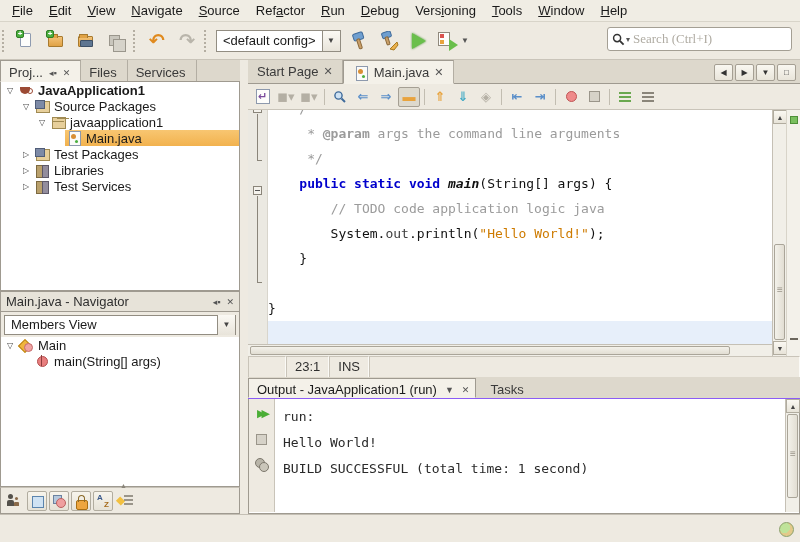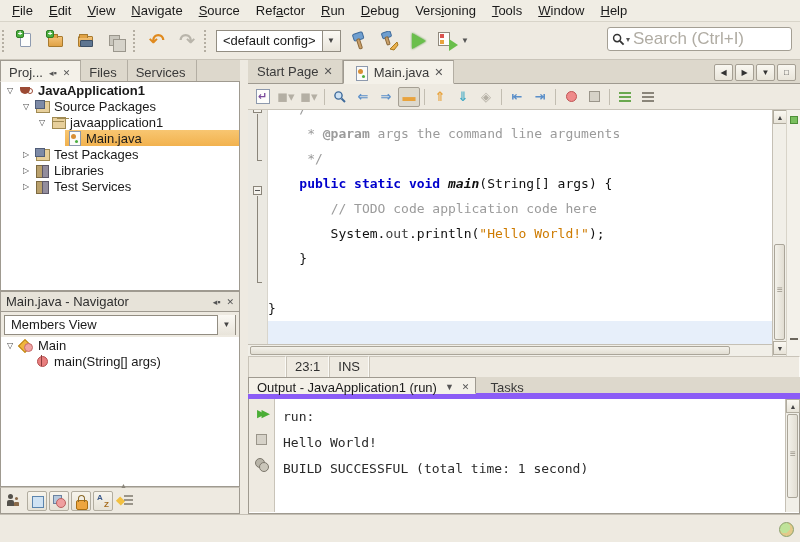--- a/index.html
+++ b/index.html
@@ -30,21 +30,21 @@
   .combo-text { padding:0 6px; font-size:13px; }
   .combo-arrow-btn { width:18px; height:20px; border-left:1px solid #928d82; background:linear-gradient(#fbf9f4,#e8e4da); display:flex; align-items:center; justify-content:center; font-size:8px; color:#444; }
   .run-tri { width:0; height:0; border-left:14px solid #6abf4b; border-top:8px solid transparent; border-bottom:8px solid transparent; filter:drop-shadow(0 0 1px #3c8f28); }
   .debug-ic { position:relative; width:20px; height:18px; }
   .debug-ic .win { position:absolute; left:0; top:0; width:12px; height:14px; background:#fdfdfb; border:1px solid #90897c; }
   .debug-ic .win:before { content:""; position:absolute; left:1px; top:1px; width:4px; height:4px; background:#d9534f; }
   .debug-ic .win:after { content:""; position:absolute; left:1px; top:7px; width:4px; height:4px; background:#e8a33d; }
   .debug-ic .tri { position:absolute; right:0; bottom:-1px; width:0; height:0; border-left:9px solid #6abf4b; border-top:6px solid transparent; border-bottom:6px solid transparent; }
   .dd-caret { font-size:8px; color:#555; margin-left:3px; }
   .searchbox { position:absolute; right:8px; top:5px; width:185px; height:24px; background:#fff; border:1px solid #a49f94; border-radius:3px; display:flex; align-items:center; padding:0 4px; }
-  .searchbox input { border:none; outline:none; flex:1; font-size:17px; font-family:Liberation Sans, sans-serif; color:#333; background:transparent; min-width:0; }
+  .searchbox input { border:none; outline:none; flex:1; font-size:13px; font-family:Liberation Serif, serif; color:#333; background:transparent; min-width:0; }
   .searchbox input::placeholder { color:#b0aca3; }
   .mag { width:13px; height:13px; margin-right:1px; }
 
   
   .main { position:absolute; left:0; top:60px; width:800px; height:454px; }
   .vsplit { position:absolute; left:240px; top:0; width:8px; height:454px; background:#eeeae1; }
 
   
   .left { position:absolute; left:0; top:0; width:240px; height:348px; }
   .doc-tabs { position:absolute; left:0; top:0; width:240px; height:22px; background:#ddd8cc; border-bottom:1px solid #9f9a90; display:flex; }
@@ -152,21 +152,21 @@
   .hthumb { position:absolute; left:2px; top:1px; width:480px; height:9px; background:linear-gradient(#f3f1ea,#e2ded3); border:1px solid #aaa599; border-radius:2px; }
 
   
   .ed-status { position:absolute; left:0; top:296px; width:552px; height:33px; background:#eeeae1; display:flex; border-bottom:1px solid #c9c4b9; }
   .st-cell { border:1px solid; border-color:#c9c4b9 #fbfaf6 #fbfaf6 #c9c4b9; padding:2px 8px; font-size:13px; color:#2f2f2f; }
   .st-cell.empty { width:38px; }
   .st-cell.fill { flex:1; }
 
   
   .output { position:absolute; left:0; top:317px; width:552px; height:137px; }
-  .out-tabs { position:absolute; left:0; top:0; width:552px; height:22px; background:#ddd8cc; border-bottom:6px solid #8b5cf6; display:flex; }
+  .out-tabs { position:absolute; left:0; top:0; width:552px; height:22px; background:#ddd8cc; border-bottom:1px solid #8b5cf6; display:flex;align-items:center; }
   .out-tab { background:#f4f1e9; border:1px solid #9f9a90; border-bottom:1px solid #f4f1e9; margin-bottom:-1px; padding:3px 6px 0 8px; font-size:13px; display:flex; align-items:center; gap:8px; }
   .out-tasks { padding:3px 14px 0 14px; font-size:13px; color:#3a3a3a; }
   .out-body { position:absolute; left:0; top:22px; width:552px; height:115px; background:#fff; border:1px solid #9f9a90; border-top:none; }
   .out-toolbar { position:absolute; left:0; top:0; width:26px; height:113px; background:#eeeae1; border-right:1px solid #c9c4b9; display:flex; flex-direction:column; align-items:center; padding-top:6px; gap:10px; }
   .out-btn { width:18px; height:16px; display:flex; align-items:center; justify-content:center; }
   .rerun-glyph { color:#4aae35; font-size:11px; letter-spacing:-4px; font-weight:bold; }
   .gear-ic { position:relative; width:14px; height:14px; }
   .gear-ic:before { content:""; position:absolute; left:0; top:0; width:8px; height:8px; background:#b9b5a9; border:1px solid #7d786d; border-radius:50%; }
   .gear-ic:after { content:""; position:absolute; right:0; bottom:0; width:8px; height:8px; background:#cac6ba; border:1px solid #7d786d; border-radius:50%; }
   .out-text { position:absolute; left:26px; top:0; right:14px; bottom:2px; font-family:"DejaVu Sans Mono","Liberation Mono",monospace; font-size:13px; color:#2a2a2a; padding:5px 8px; }
@@ -463,21 +463,21 @@
           <div class="fold-box" style="top:76px"></div>
           <div class="fold-line" style="top:86px;height:86px"></div>
           <div class="fold-end" style="top:172px"></div>
         </div>
         <div class="code">
             <div class="code-inner">
               <div class="code-line"><span class="tok-comment">    /**</span></div>
               <div class="code-line"><span class="tok-comment">     * </span><span class="tok-comment-tag">@param</span><span class="tok-comment"> args the command line arguments</span></div>
               <div class="code-line"><span class="tok-comment">     */</span></div>
               <div class="code-line"><span class="tok-plain">    </span><span class="tok-keyword">public static void</span><span class="tok-plain"> </span><span class="tok-method-decl">main</span><span class="tok-plain">(String[] args) {</span></div>
-              <div class="code-line"><span class="tok-plain">        </span><span class="tok-comment">// TODO code application code here</span></div>
+              <div class="code-line"><span class="tok-plain">        </span><span class="tok-comment">// TODO code application logic java</span></div>
               <div class="code-line"><span class="tok-plain">        System.</span><span class="tok-field">out</span><span class="tok-plain">.println(</span><span class="tok-string">"Hello World!"</span><span class="tok-plain">);</span></div>
               <div class="code-line"><span class="tok-plain">    }</span></div>
               <div class="code-line"></div>
               <div class="code-line"><span class="tok-plain">}</span></div>
               <div class="code-line caret-line"></div>
             </div>
           </div>
         <div class="vscroll">
           <span class="scr-btn" style="top:0">▲</span>
           <span class="vthumb" style="top:134px;height:96px"></span>

